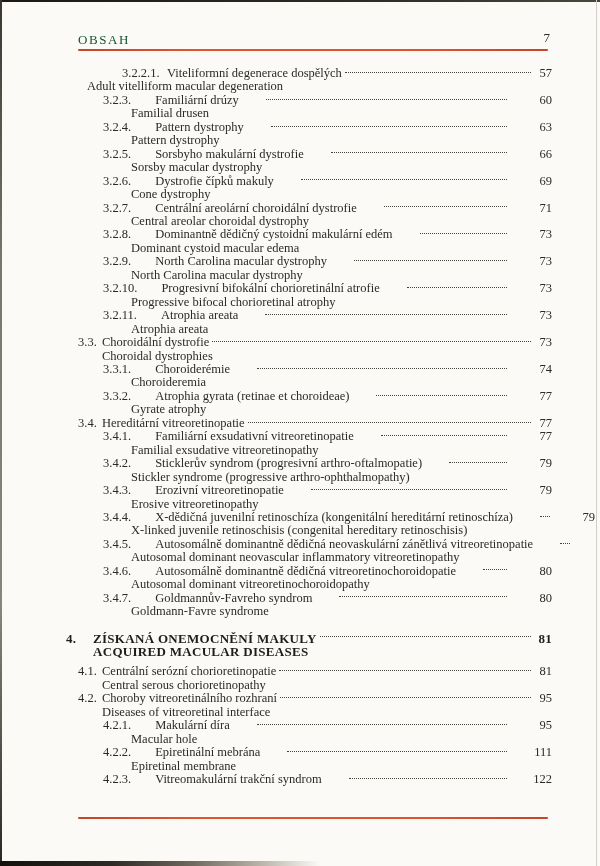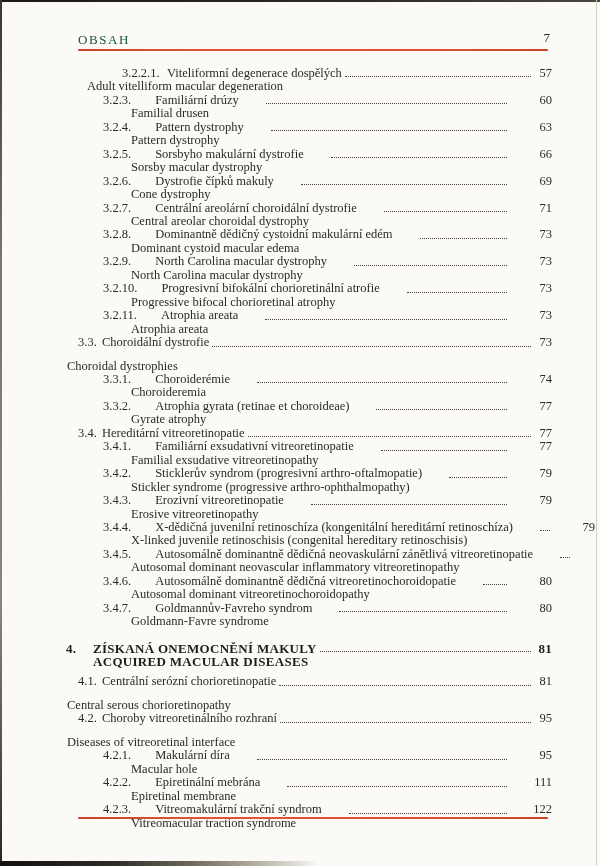--- a/index.html
+++ b/index.html
@@ -20,29 +20,29 @@
   .header{position:absolute;top:30px;left:78px;right:48px;height:20px;}
   .header-title{font-size:13px;letter-spacing:1.6px;color:#14532d;}
   .header-page{position:absolute;right:2px;top:0;font-size:13px;}
   .rule{position:absolute;left:78px;width:470px;height:2px;
     background:linear-gradient(to right,#c4452a,#e25430 25%,#e05130 75%,#c4452a);border-radius:1px;}
   .rule-top{top:49px;}
   .rule-bottom{top:817px;}
 
   
   .toc{position:absolute;top:67px;left:0;width:600px;font-size:12.5px;line-height:13.45px;}
-  .row{display:flex;align-items:flex-end;padding-right:48px;}
+  .row{display:flex;align-items:center;padding-right:48px;}
   .row .num{flex-shrink:0;white-space:pre;}
   .row .title{white-space:nowrap;}
   .row .dots{flex:1 1 auto;min-width:10px;border-bottom:1.6px dotted #45423c;margin:0 1px 3px 3px;}
   .row .page{flex-shrink:0;min-width:20px;text-align:right;}
   .sub{padding-right:48px;}
 
   .lvl1 > .row{padding-left:66px;} .lvl1 .num{min-width:27px;} .lvl1 .sub{padding-left:93px;}
-  .lvl2 > .row{padding-left:78px;} .lvl2 .num{min-width:24px;} .lvl2 .sub{padding-left:67px;margin-top:10px;}
+  .lvl2 > .row{padding-left:78px;} .lvl2 .num{min-width:24px;} .lvl2 .sub{padding-left:102px;}
   .lvl3 > .row{padding-left:103px;gap:24px;} .lvl3 .num{min-width:28px;} .lvl3 .sub{padding-left:131px;}
   .lvl4 > .row{padding-left:122px;} .lvl4 .num{min-width:45px;} .lvl4 .sub{padding-left:87px;}
 
   .entry.bold{font-weight:bold;color:#1f1d19;font-size:13px;letter-spacing:0.3px;}
   .entry.gap-before{margin-top:13px;}
   .entry.gap-after{margin-bottom:7px;}
 </style>
 </head>
 <body>
 
@@ -291,17 +291,16 @@
       </div>
       <div class="sub">Epiretinal membrane</div>
     </div>
     <div class="entry lvl3">
       <div class="row">
         <span class="num">4.2.3.</span>
         <span class="title">Vitreomakulární trakční syndrom</span>
         <span class="dots"></span>
         <span class="page">122</span>
       </div>
-      <div class="sub">Vitreomacular traction syndrome</div>
     </div>
   </div>
 
 <div class="rule rule-bottom"></div>
 
 </body></html>

